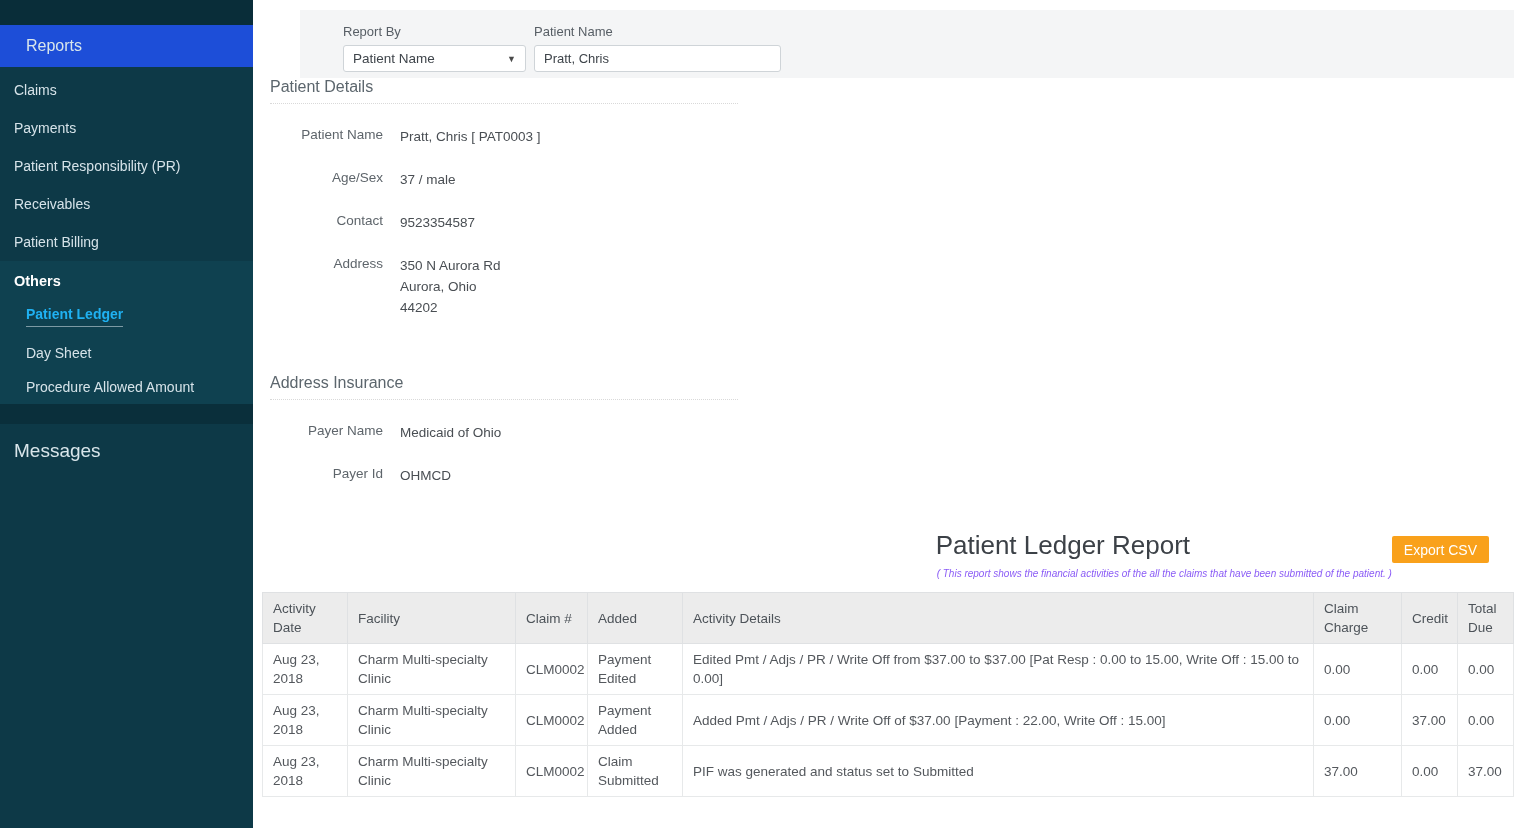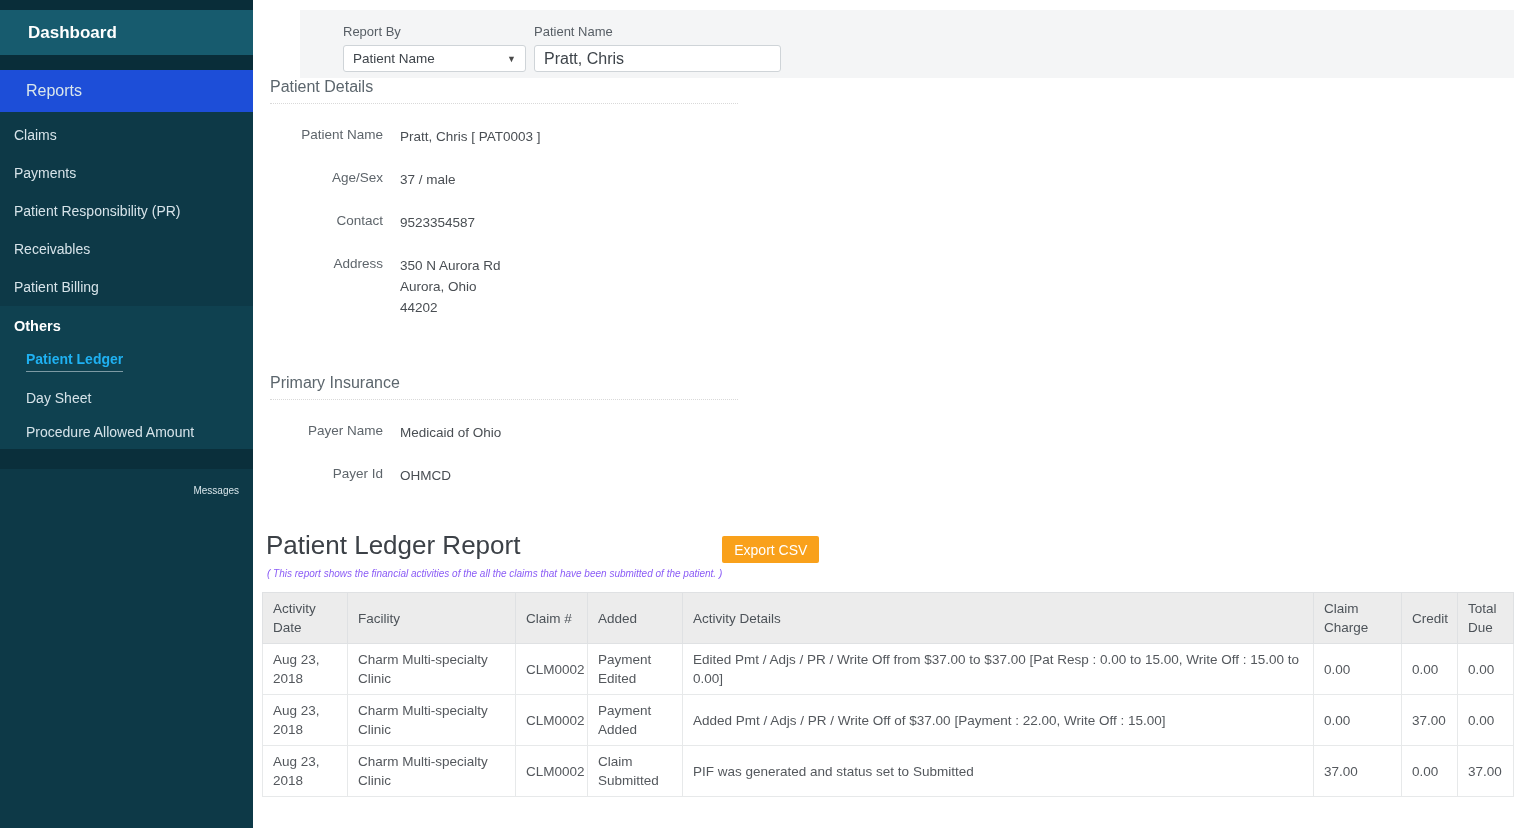--- a/index.html
+++ b/index.html
@@ -12,63 +12,62 @@
   .sb-dashboard{height:45px;background:#175b6e;color:#fff;font-weight:bold;font-size:17px;line-height:45px;padding-left:28px;cursor:pointer;}
   .sb-gap{height:15px;background:#092d39;}
   .sb-reports-header{height:42px;background:#1d4ed8;font-size:16px;line-height:42px;padding-left:26px;color:#d9e6eb;cursor:pointer;}
   .sb-items{padding-top:4px;}
   .sb-item{padding:11px 14px;font-size:14px;color:#d6e3e9;cursor:pointer;}
   .sb-others{background:#0f4150;}
   .sb-others-header{font-weight:bold;color:#ffffff;font-size:14.5px;padding:12px 14px 8px 14px;cursor:pointer;}
   .sb-subitem{padding:9px 14px 9px 26px;font-size:14px;color:#d6e3e9;cursor:pointer;}
   .sb-subitem.active span{color:#1fb1f2;font-weight:bold;display:inline-block;border-bottom:1px solid rgba(216,228,234,.55);padding-bottom:4px;}
   .sb-sep{height:20px;background:#0a2f3b;}
-  .sb-messages{font-size:10px;color:#d9e6eb;padding:16px 14px;cursor:pointer;text-align:right;}
+  .sb-messages{font-size:19px;color:#d9e6eb;padding:16px 14px;cursor:pointer;}
 
   
   .main{position:absolute;left:253px;top:0;width:1263px;height:828px;background:#fff;}
 
   .filter-panel{margin:10px 2px 0 47px;height:68px;background:#f4f5f6;display:flex;padding:14px 0 0 43px;box-sizing:border-box;}
   .field{margin-right:8px;}
   .field .flabel{display:block;font-size:13px;color:#575e65;margin-bottom:6px;}
   .select{width:183px;height:27px;background:#fff;border:1px solid #cfd4d8;border-radius:3px;display:flex;align-items:center;justify-content:space-between;padding:0 9px;font-size:13.5px;color:#3e444a;box-sizing:border-box;cursor:pointer;}
   .caret{font-size:9px;color:#4a4a4a;}
-  input.text{width:247px;height:27px;border:1px solid #cfd4d8;border-radius:3px;padding:0 9px;font-size:16px;color:#3e444a;box-sizing:border-box;font-family:inherit;background:#fff;}
+  input.text{width:247px;height:27px;border:1px solid #cfd4d8;border-radius:3px;padding:0 9px;font-size:13px;color:#3e444a;box-sizing:border-box;font-family:inherit;background:#fff;}
 
   .sect{margin-left:17px;}
   .sect-title{font-size:16px;font-weight:400;color:#5c666d;margin:0;}
   .sect-rule{border-bottom:1px dotted #d9d9d9;width:468px;margin-top:7px;}
   .sect-details{}
   .sect-insurance{margin-top:56px;}
   .kv-row{display:flex;margin-top:22px;font-size:13.5px;align-items:flex-start;}
   .kv-label{width:113px;text-align:right;color:#5e656b;line-height:18px;}
   .kv-value{margin-left:17px;color:#494e53;line-height:21px;}
 
-  .report-head{display:flex;justify-content:flex-start;align-items:flex-start;margin:44px 27px 0 13px;}
+  .report-head{display:flex;justify-content:flex-end;align-items:flex-start;margin:44px 27px 0 21px;}
   .report-title{font-size:26px;font-weight:400;color:#3c4147;margin:0;line-height:30px;}
   .report-subtitle{font-size:10px;font-style:italic;color:#8b5cf6;margin:8px 0 0 1px;}
   .export{background:#f9a11b;color:#fff;border:none;font-size:14px;padding:0 12px;height:27px;border-radius:2px;margin-top:6px;cursor:pointer;font-family:inherit;}
 
   .table-wrap{margin:13px 2px 0 9px;}
   table.ledger{border-collapse:collapse;width:1252px;table-layout:fixed;font-size:13.5px;}
   table.ledger th{background:#ececec;color:#4d5359;font-weight:400;text-align:left;padding:6px 10px;border:1px solid #dfe1e3;border-left:1px solid #f7f8f8;vertical-align:middle;line-height:19px;height:38px;}
   table.ledger th:first-child{border-left:1px solid #dfe1e3;}
   table.ledger td{padding:6px 10px;border:1px solid #e7e9ea;color:#54585d;vertical-align:middle;line-height:19px;background:#fff;height:37px;}
   .col-date{width:85px;}  .col-facility{width:168px;} .col-claim{width:72px;}
   .col-action{width:95px;} .col-details{width:auto;}  .col-charge{width:88px;}
   .col-credit{width:56px;} .col-due{width:56px;}
 </style>
 </head>
 <body>
 
 <div class="app">
 
   <aside class="sidebar">
     <div class="sb-topstrip"></div>
-    <div class="sb-dashboard">Dashboard</div>
     <div class="sb-gap"></div>
     <div class="sb-reports-header">Reports</div>
     <nav class="sb-items">
         <div class="sb-item">Claims</div>
         <div class="sb-item">Payments</div>
         <div class="sb-item">Patient Responsibility (PR)</div>
         <div class="sb-item">Receivables</div>
         <div class="sb-item">Patient Billing</div>
       </nav>
     <div class="sb-others">
@@ -126,21 +125,21 @@
             <div class="kv-value">
               <div>350 N Aurora Rd</div>
               <div>Aurora, Ohio</div>
               <div>44202</div>
             </div>
           </div>
         </div>
     </section>
 
     <section class="sect sect-insurance">
-      <h2 class="sect-title">Primary Insurance</h2>
+      <h2 class="sect-title">Address Insurance</h2>
       <div class="sect-rule"></div>
       <div>
           <div class="kv-row">
             <div class="kv-label">Payer Name</div>
             <div class="kv-value">
               <div>Medicaid of Ohio</div>
             </div>
           </div>
           <div class="kv-row">
             <div class="kv-label">Payer Id</div>

